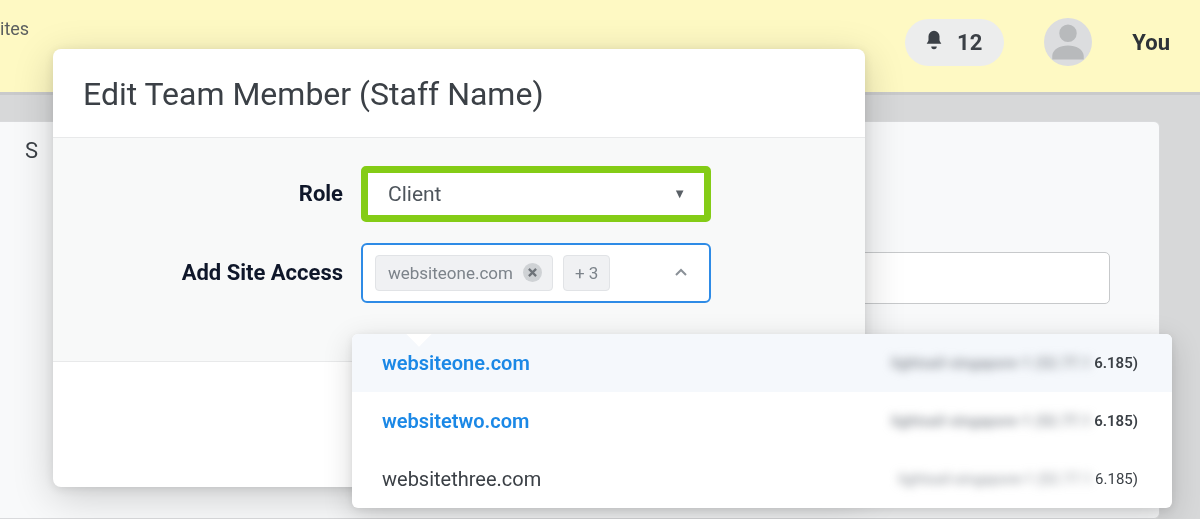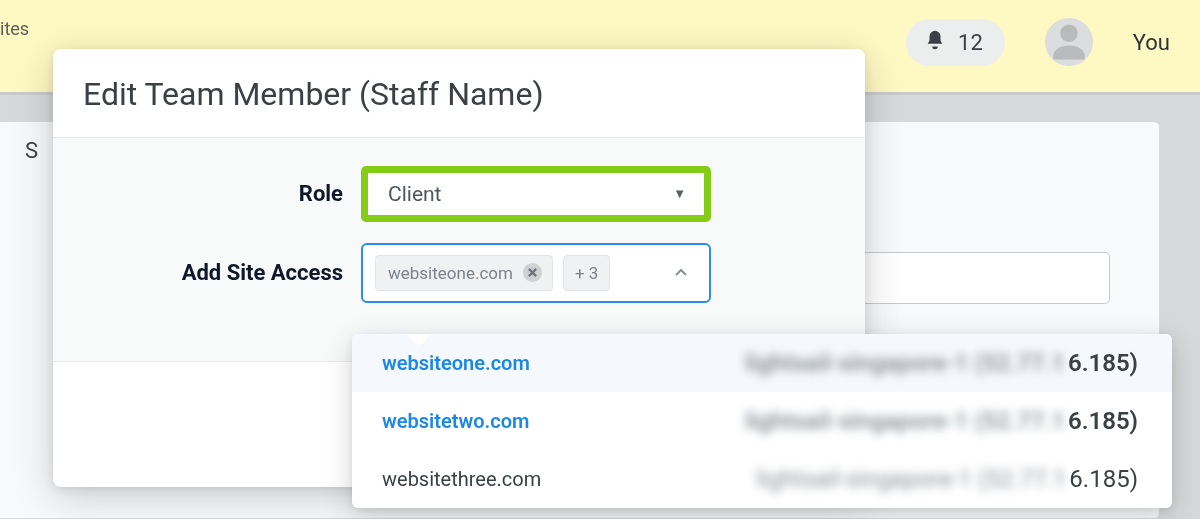--- a/index.html
+++ b/index.html
@@ -33,20 +33,21 @@
       font-size: 18px;
       padding-left: 0;
     }
     .appbar-left .frag {
       opacity: 0.9;
     }
     .appbar-right {
       display: flex;
       align-items: center;
       gap: 40px;
+      font-weight: bold;
     }
     .notif-pill {
       background: #eceded;
       border-radius: 30px;
       padding: 10px 22px 10px 18px;
       display: flex;
       align-items: center;
       gap: 12px;
       font-size: 22px;
       color: #3b4046;
@@ -231,21 +232,21 @@
       font-size: 20px;
       font-weight: 600;
       cursor: pointer;
     }
     .dropdown-row.hovered { background: #f5f8fc; }
     .dropdown-row .site.selected { color: #1b88e6; }
     .dropdown-row .site.plain { color: #3b4046; font-weight: 400; }
     .dropdown-row .meta {
       color: #3b4046;
       font-weight: 400;
-      font-size: 24px;
+      font-size: 15px;
       display: flex;
       align-items: flex-start;
       gap: 3px;
     }
     .dropdown-row .meta.bold { font-weight: 600; }
     .blur {
       filter: blur(5px);
       color: #8b9097;
       user-select: none;
       white-space: nowrap;

